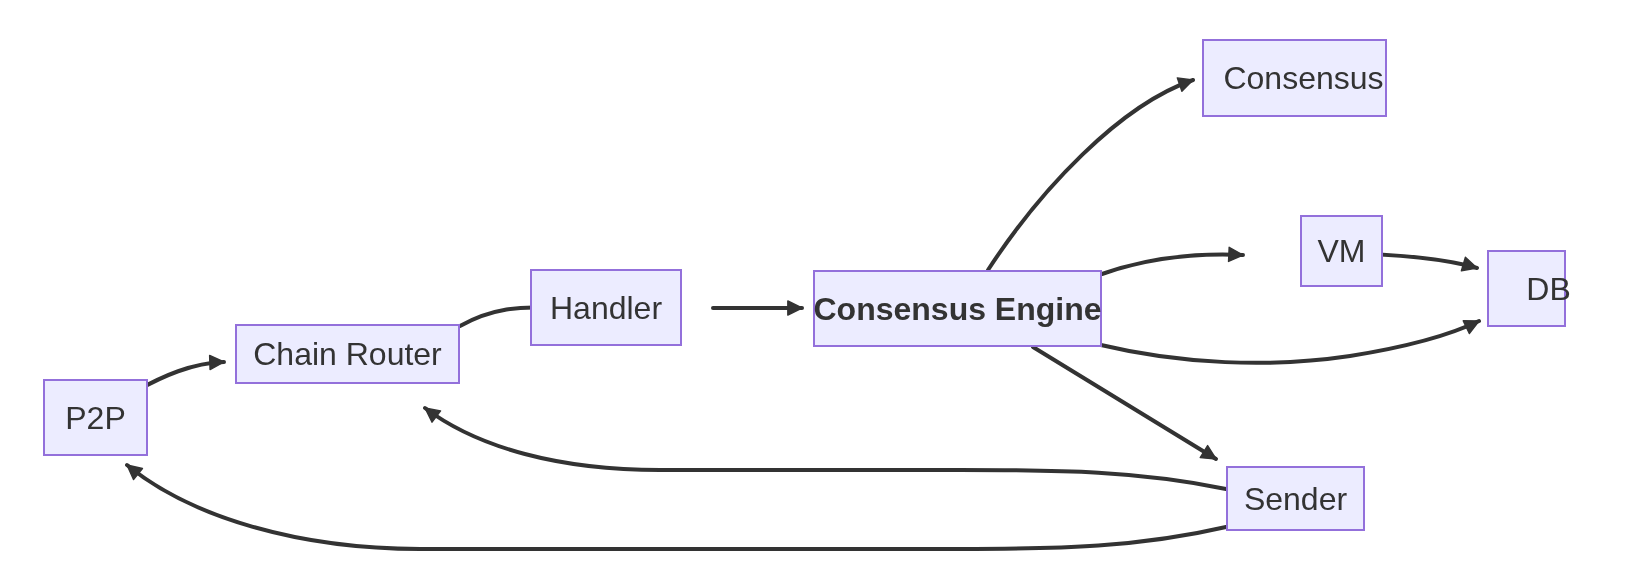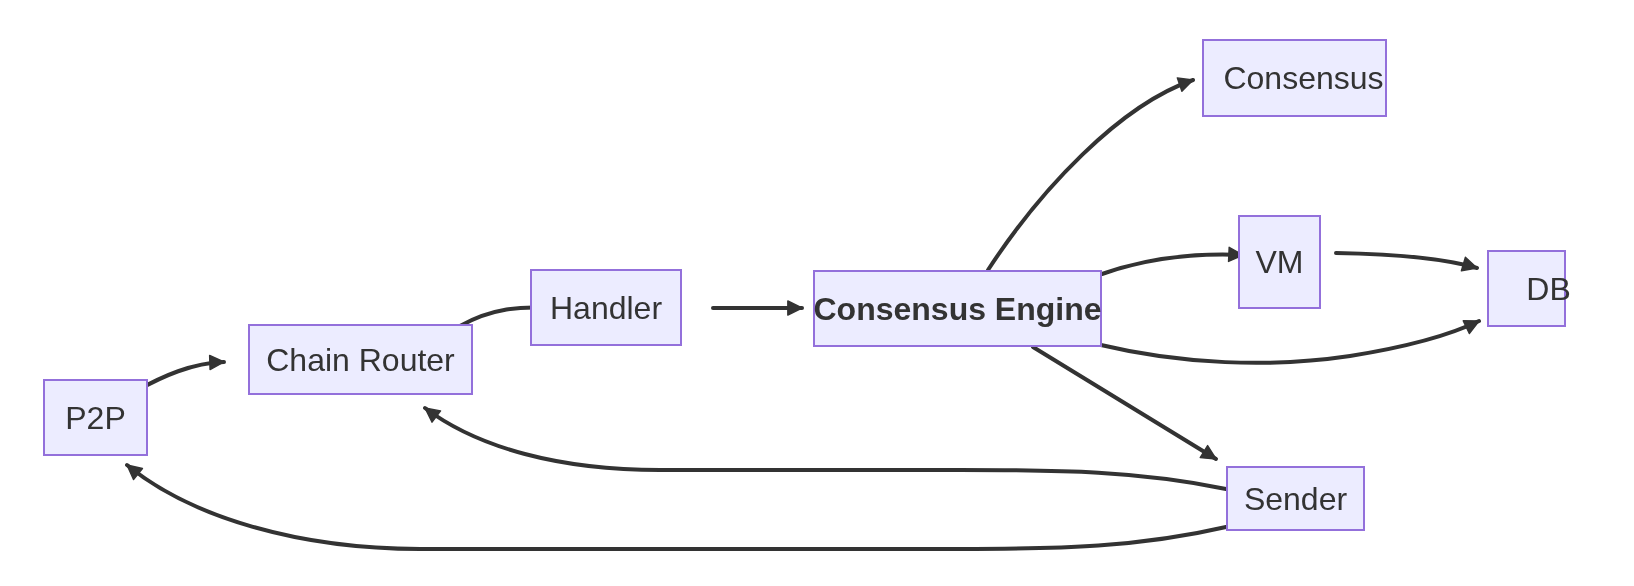--- a/index.html
+++ b/index.html
@@ -67,33 +67,33 @@
         <path class="edge" marker-end="url(#arrow)" d="M1101,345 C1180,364 1270,368 1350,356 C1400,348 1448,336 1479,321"></path>
         <path class="edge" marker-end="url(#arrow)" d="M1033,347 L1216,459"></path>
         <path class="edge" marker-end="url(#arrow)" d="M1226,489 C1140,471 1060,470 960,470 L660,470 C560,470 478,448 425,408"></path>
         <path class="edge" marker-end="url(#arrow)" d="M1226,527 C1140,547 1060,549 960,549 L420,549 C300,549 192,518 127,465"></path>
       </g>
   </svg>
   <div id="node-layer">
       <div class="node" style="left: 43px; top: 379px; width: 105px; height: 77px;">
         <span>P2P</span>
       </div>
-      <div class="node" style="left: 248px; top: 324px; width: 225px; height: 71px;">
+      <div class="node" style="left: 235px; top: 324px; width: 225px; height: 60px;">
         <span>Chain Router</span>
       </div>
       <div class="node" style="left: 530px; top: 269px; width: 152px; height: 77px;">
         <span>Handler</span>
       </div>
       <div class="node" style="left: 813px; top: 270px; width: 289px; height: 77px; font-weight: bold;">
         <span>Consensus Engine</span>
       </div>
       <div class="node" style="left: 1202px; top: 39px; width: 185px; height: 78px; padding-left: 18px;">
         <span>Consensus</span>
       </div>
-      <div class="node" style="left: 1238px; top: 215px; width: 83px; height: 94px;">
+      <div class="node" style="left: 1300px; top: 215px; width: 83px; height: 72px;">
         <span>VM</span>
       </div>
       <div class="node" style="left: 1487px; top: 250px; width: 79px; height: 77px; padding-left: 44px;">
         <span>DB</span>
       </div>
       <div class="node" style="left: 1226px; top: 466px; width: 139px; height: 65px;">
         <span>Sender</span>
       </div>
     </div>
 </div>

